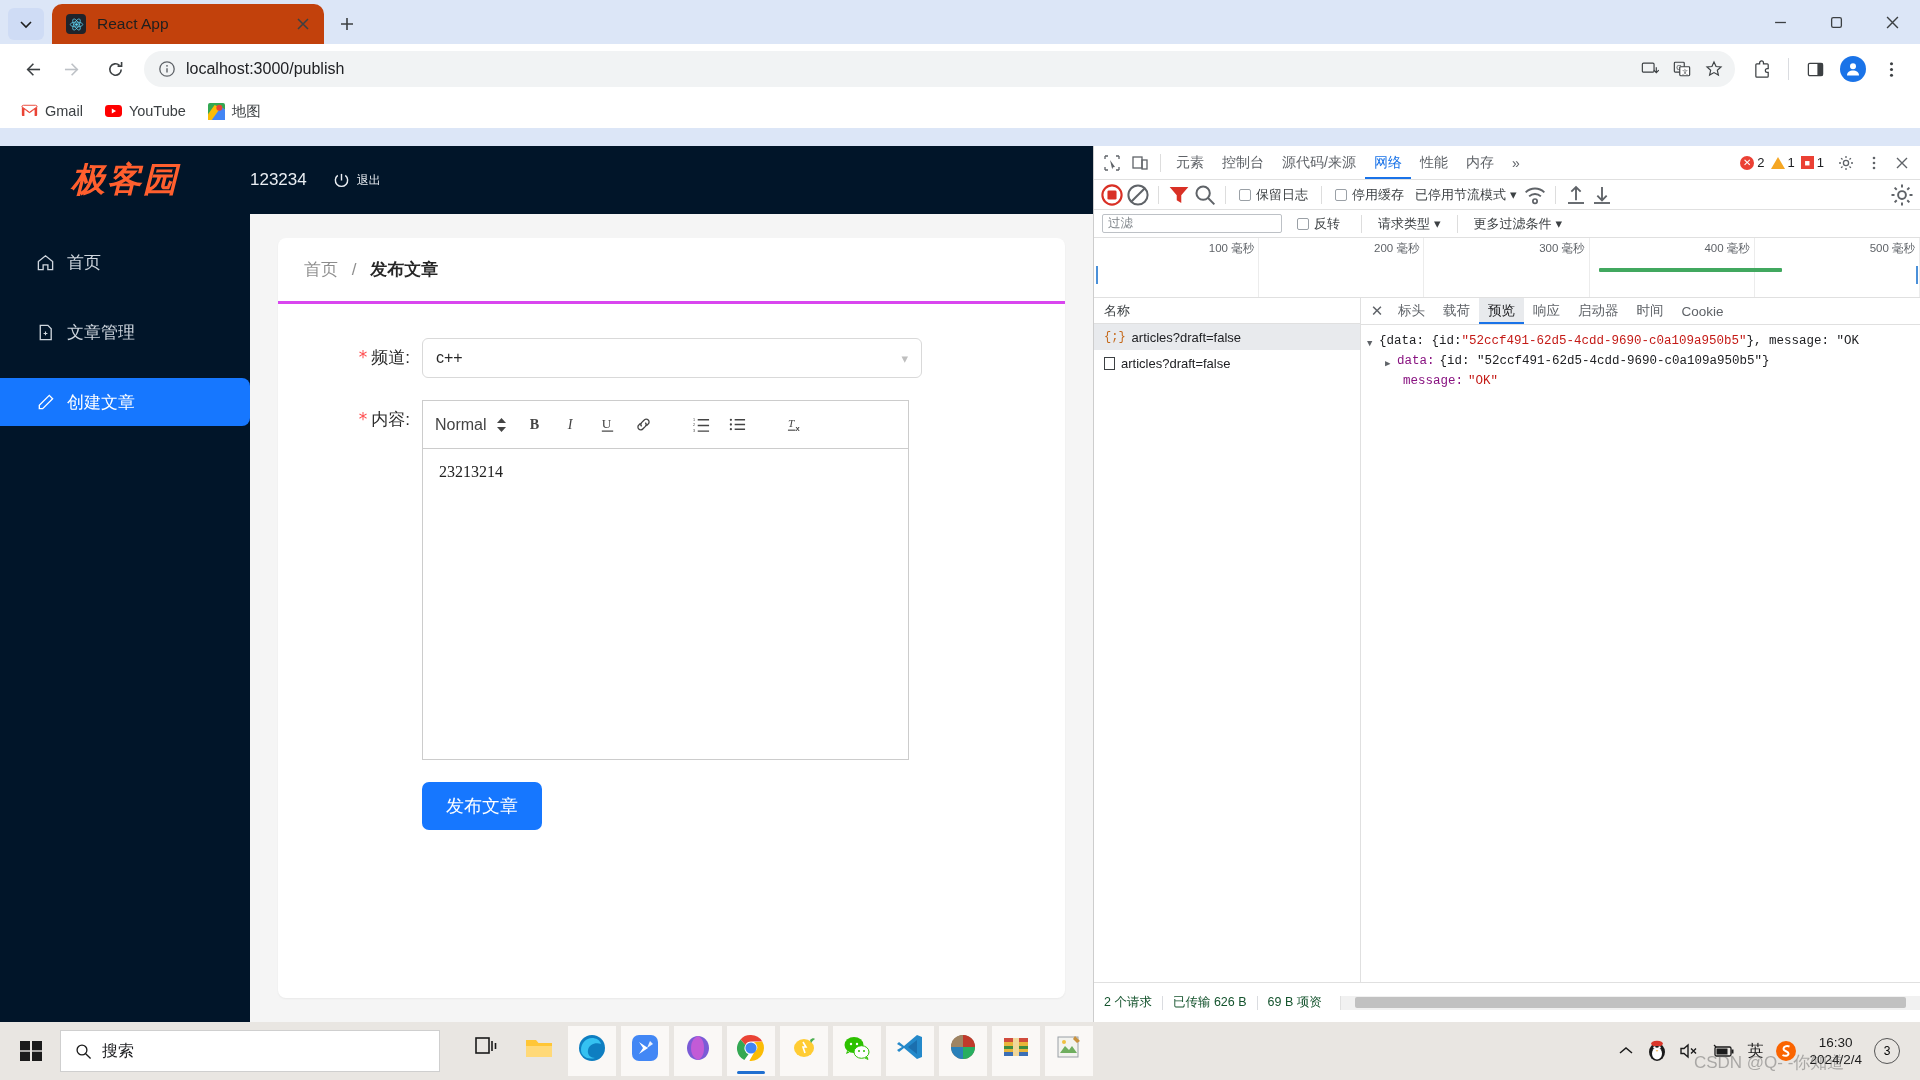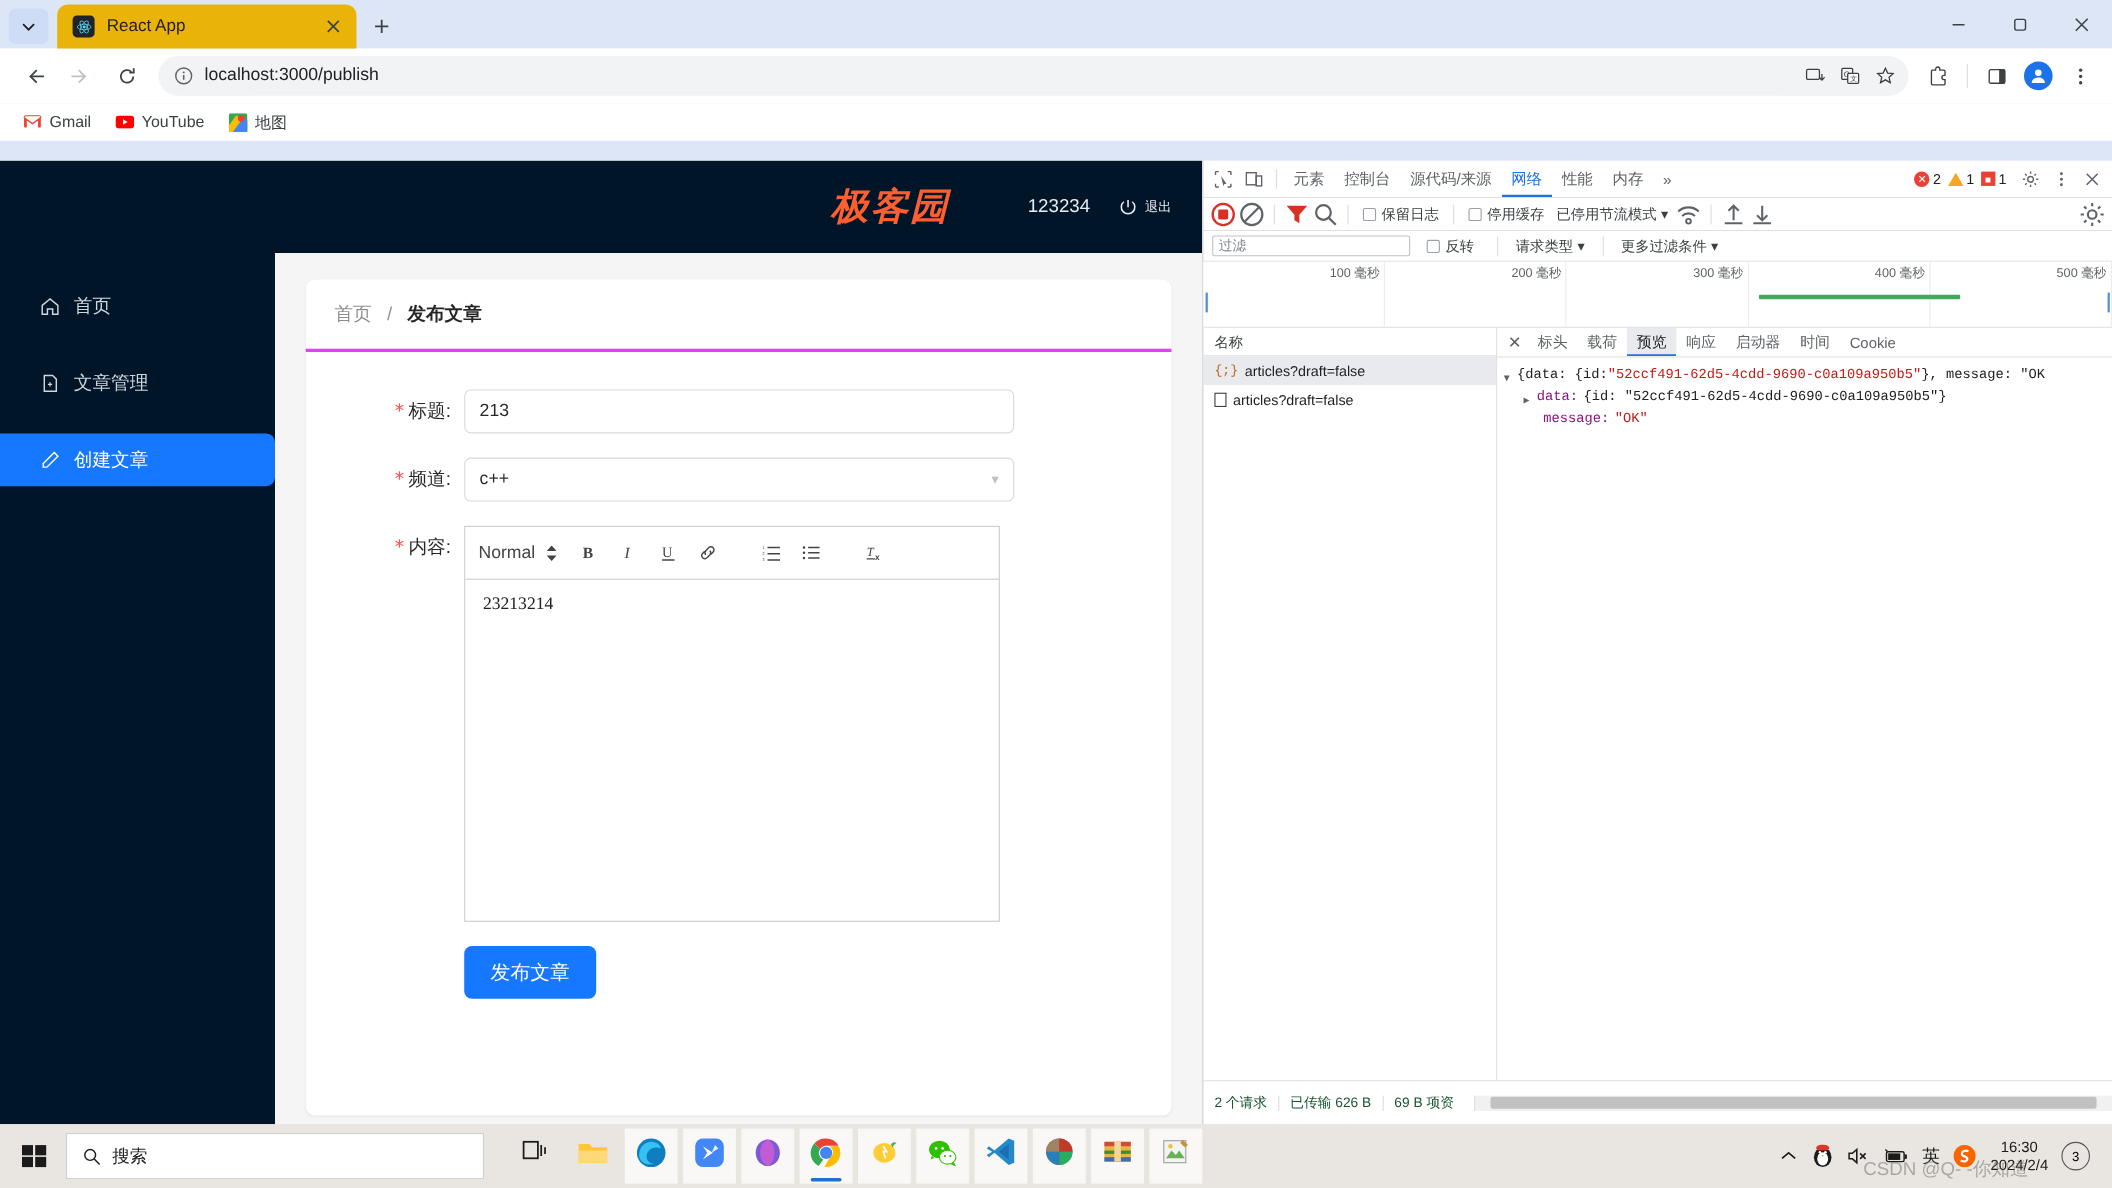--- a/index.html
+++ b/index.html
@@ -14,21 +14,21 @@
   .browser { position: absolute; left: 0; top: 0; width: 1920px; height: 1022px; background: #dce6f7; }
 
   .tabstrip { height: 44px; display: flex; align-items: flex-end; padding-left: 8px; position: relative; }
   .tab-list-btn {
     width: 36px; height: 32px; margin-bottom: 4px; border-radius: 6px;
     display: flex; align-items: center; justify-content: center;
     background: #cfdcf5; cursor: pointer;
   }
   .tab-list-btn svg { width: 16px; height: 16px; }
   .tab {
-    width: 272px; height: 40px; background: #eab308;
+    width: 272px; height: 40px; background: #c2410c;
     border-radius: 10px 10px 0 0; display: flex; align-items: center;
     padding: 0 10px 0 14px; margin-left: 8px; position: relative; cursor: pointer;
   }
   .tab-fav {
     width: 20px; height: 20px; border-radius: 4px; background: #20232a;
     display: flex; align-items: center; justify-content: center; flex: none;
   }
   .tab-fav svg { width: 15px; height: 15px; }
   .tab-title {
     flex: 1; font-size: 15.5px; color: #1f1f1f; margin-left: 11px;
@@ -63,22 +63,22 @@
 
   .bookmarks { height: 34px; background: #fff; display: flex; align-items: center; padding: 0 12px; }
   .bm { display: flex; align-items: center; height: 26px; padding: 0 9px; border-radius: 6px; cursor: pointer; margin-right: 4px; }
   .bm-icon { width: 17px; height: 17px; margin-right: 7px; display: flex; align-items: center; justify-content: center; flex: none; }
   .bm-label { font-size: 14.5px; color: #3c4043; white-space: nowrap; }
 
   
   .viewport { position: absolute; left: 0; top: 146px; width: 1093px; height: 876px; background: #f5f5f5; overflow: hidden; }
 
   .app-header {
-    height: 84px; background: #011529; display: flex; align-items: center;
-    justify-content: flex-end; padding: 0 28px 0 0;
+    height: 68px; background: #011529; display: flex; align-items: center;
+    justify-content: flex-start; padding: 0 28px 0 0;
   }
   .brand {
     width: 250px; text-align: center; color: #ff5f2e; font-size: 34px; font-weight: 700;
     font-style: italic; font-family: "DejaVu Sans", sans-serif; letter-spacing: 2px;
   }
   .header-right { display: flex; align-items: center; gap: 26px; }
   .user-name { color: #e9edf2; font-size: 17px; }
   .logout { display: flex; align-items: center; gap: 7px; color: #e9edf2; font-size: 12px; cursor: pointer; }
   .logout svg { width: 17px; height: 17px; }
 
@@ -414,28 +414,20 @@
       <div class="card">
         <div class="card-head">
           <div class="crumb">
             <span class="link">首页</span>
             <span class="sep">/</span>
             <span class="cur">发布文章</span>
           </div>
         </div>
 
         <div class="form">
-          <div class="frow">
-            <div class="flabel">
-              <span class="req">*</span><span>标题:</span>
-            </div>
-            <div class="fctrl">
-              <div class="input">213</div>
-            </div>
-          </div>
 
           <div class="frow">
             <div class="flabel">
               <span class="req">*</span><span>频道:</span>
             </div>
             <div class="fctrl">
               <div class="select">
                 <span>c++</span>
                 <span class="chev">▾</span>
               </div>

